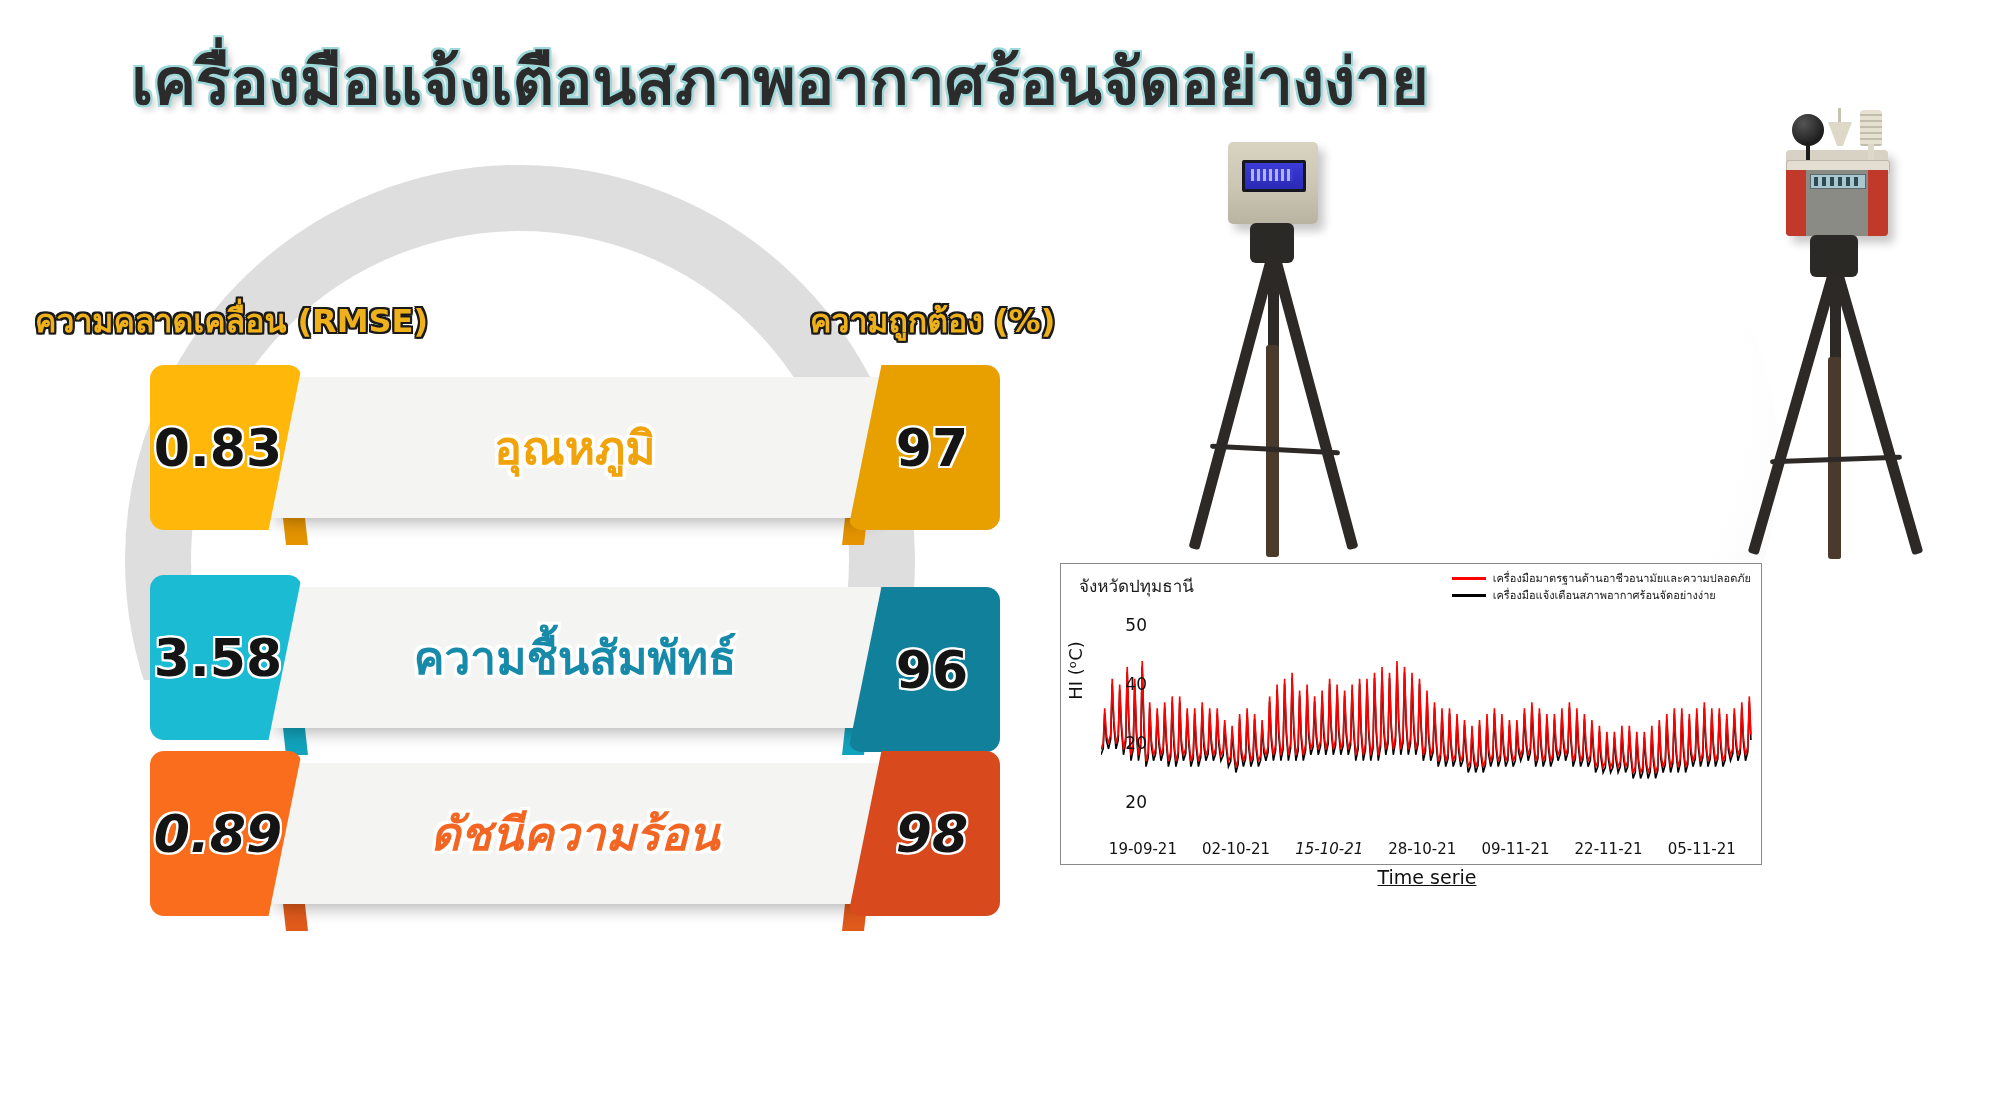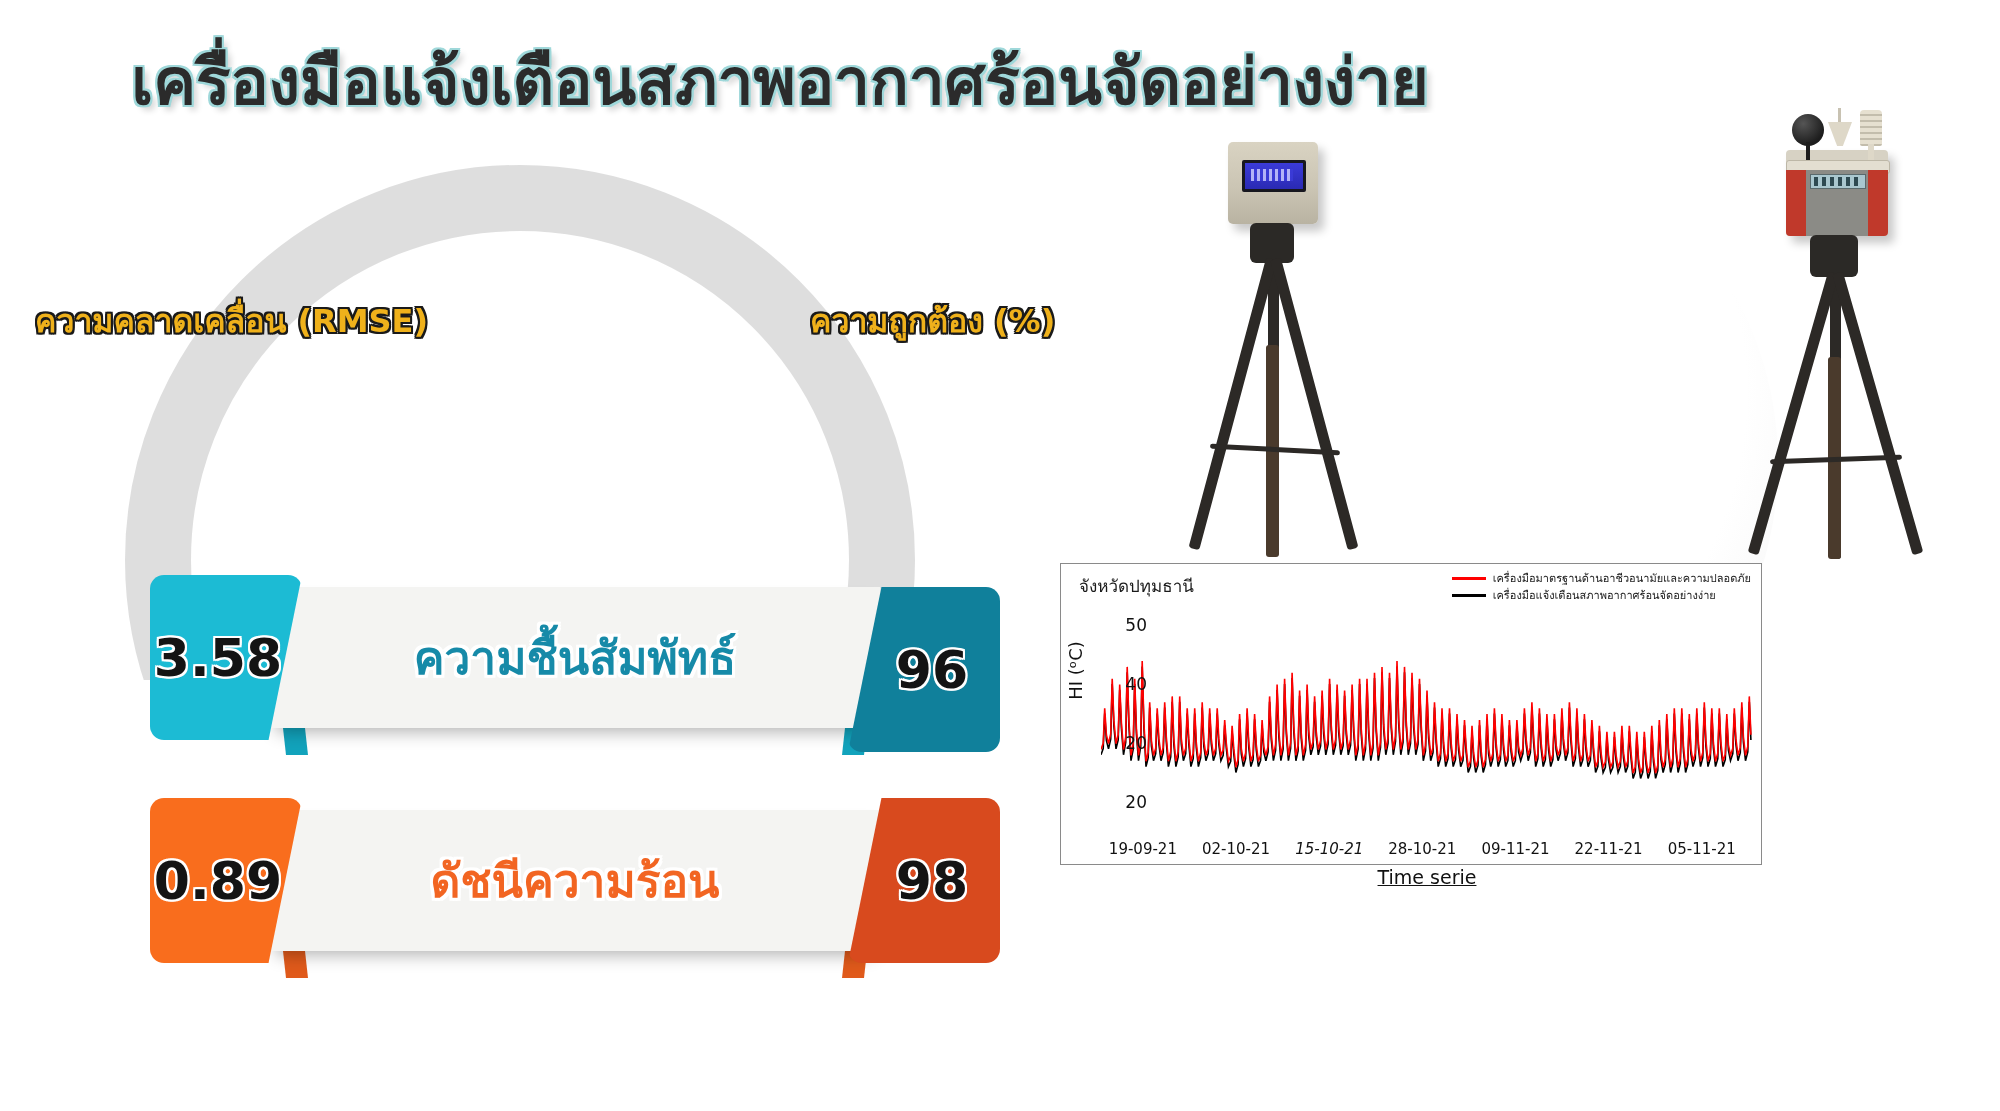--- a/index.html
+++ b/index.html
@@ -44,21 +44,21 @@
       2px 0 0 #1a1a1a,-2px 0 0 #1a1a1a,0 2px 0 #1a1a1a,0 -2px 0 #1a1a1a,
       2px 2px 0 #1a1a1a,-2px -2px 0 #1a1a1a,2px -2px 0 #1a1a1a,-2px 2px 0 #1a1a1a;
   }
   .col-head.left{left:35px;}
   .col-head.right{left:810px;}
 
   
   .row{position:absolute;left:150px;width:850px;height:165px;}
   .row.r1{top:245px;}
   .row.r2{top:455px;}
-  .row.r3{top:678px;}
+  .row.r3{top:631px;font-style:italic;}
 
   .bar{
     position:absolute;left:120px;right:120px;top:12px;bottom:12px;
     background:#f4f4f2;
     box-shadow:0 10px 16px -6px rgba(0,0,0,.30);
   }
   .bar::before,.bar::after{
     content:"";position:absolute;top:0;width:40px;height:100%;
     background:#f4f4f2;
   }
@@ -195,20 +195,32 @@
 <div class="title">เครื่องมือแจ้งเตือนสภาพอากาศร้อนจัดอย่างง่าย</div>
 
 <div class="left-panel">
 
   <div class="ring"></div>
   <div class="ring-cover"></div>
 
   <div class="col-head left">ความคลาดเคลื่อน (RMSE)</div>
   <div class="col-head right">ความถูกต้อง (%)</div>
 
+  <div class="row r1">
+    <div class="fold left" id="f1l" style="background: rgb(229, 148, 0);"></div>
+    <div class="fold right" id="f1r" style="background: rgb(229, 148, 0);"></div>
+    <div class="bar"></div>
+    <div class="tab left" id="t1l" style="background: rgb(255, 184, 10);">
+      <span class="num">0.83</span>
+    </div>
+    <div class="rowlabel" id="l1" style="color: rgb(240, 163, 10);">อุณหภูมิ</div>
+    <div class="tab right" id="t1r" style="background: rgb(232, 160, 0);">
+      <span class="num">97</span>
+    </div>
+  </div>
 
   <div class="row r2">
     <div class="fold left" id="f2l" style="background: rgb(18, 163, 188);"></div>
     <div class="fold right" id="f2r" style="background: rgb(18, 163, 188);"></div>
     <div class="bar"></div>
     <div class="tab left" id="t2l" style="background: rgb(28, 187, 212);">
       <span class="num">3.58</span>
     </div>
     <div class="rowlabel" id="l2" style="color: rgb(22, 138, 168);">ความชื้นสัมพัทธ์</div>
     <div class="tab right" id="t2r" style="background: rgb(16, 128, 155); margin-top: 12px;">

